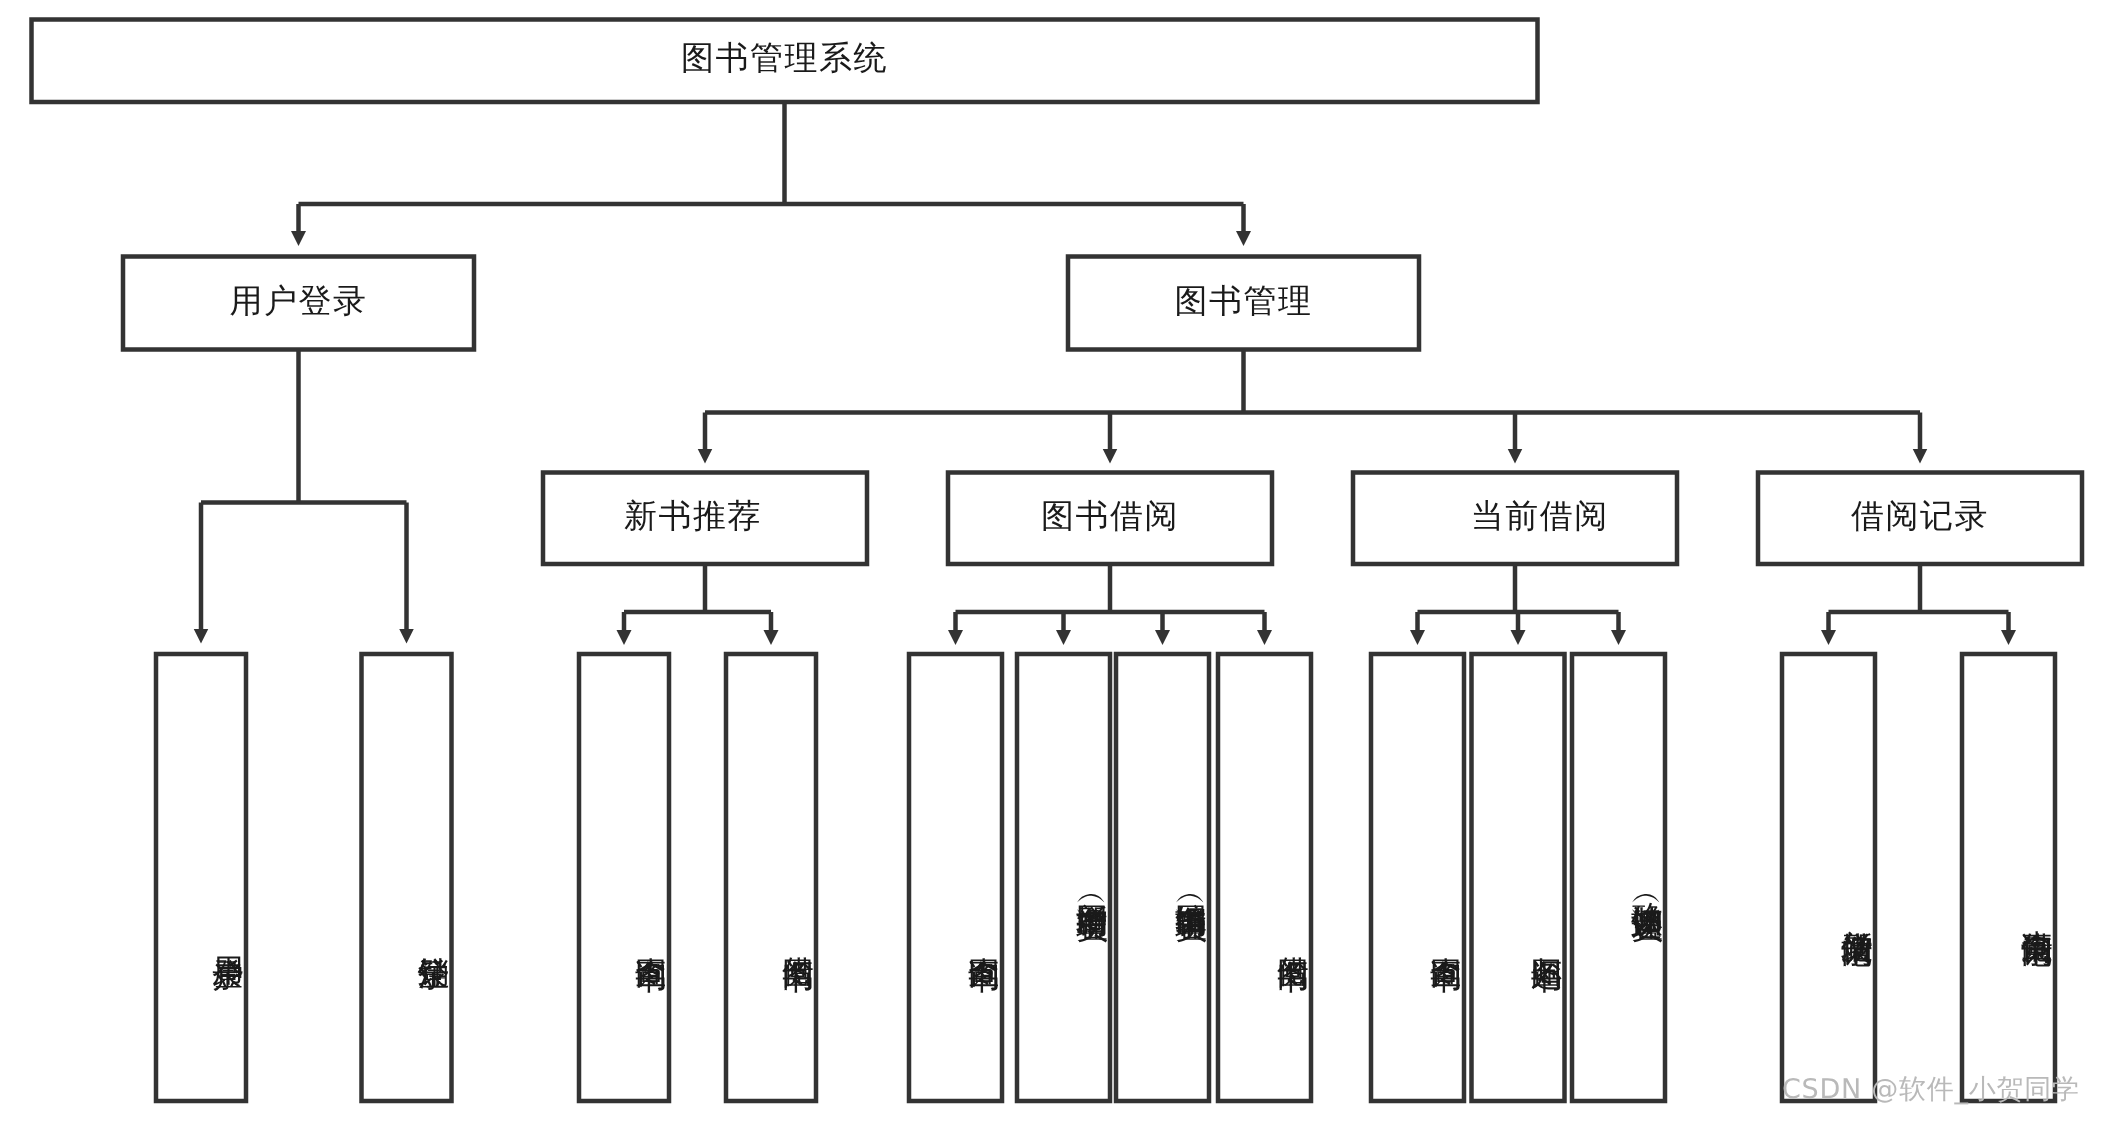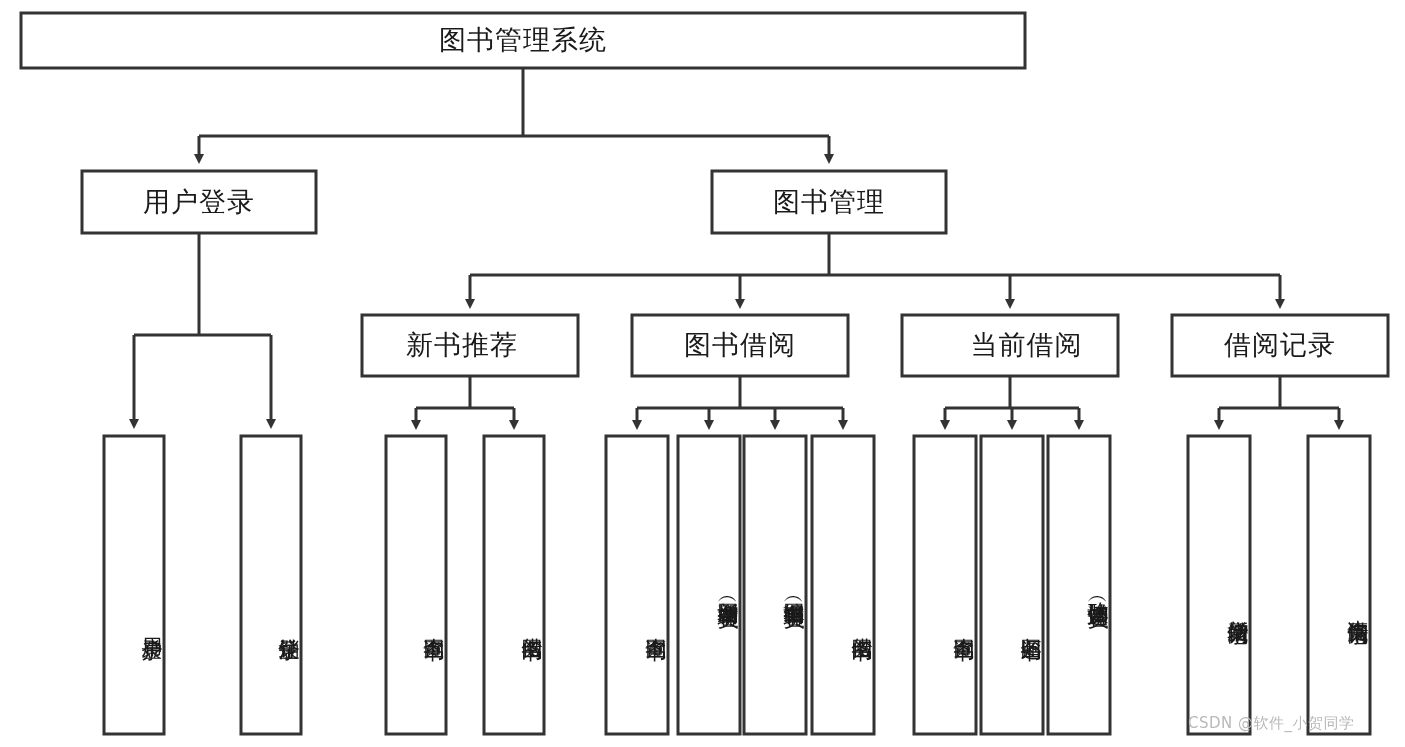--- a/index.html
+++ b/index.html
@@ -40,21 +40,21 @@
   .arrow-head {
     fill: #333333;
     stroke: none;
   }
   .node-label-h {
     position: absolute;
     display: flex;
     align-items: center;
     justify-content: center;
     color: #1a1a1a;
-    font-size: 27px;
+    font-size: 22px;
     line-height: 1.2;
     letter-spacing: 1px;
     white-space: nowrap;
     pointer-events: none;
   }
   .node-label-v {
     position: absolute;
     display: flex;
     align-items: flex-start;
     justify-content: center;
@@ -64,21 +64,21 @@
     letter-spacing: 1px;
     writing-mode: vertical-rl;
     text-orientation: upright;
     pointer-events: none;
     overflow: hidden;
   }
   .watermark {
     position: absolute;
     left: 1188px;
     top: 714px;
-    font-size: 15px;
+    font-size: 18px;
     color: #b9b9b9;
     letter-spacing: 0.5px;
     white-space: nowrap;
     pointer-events: none;
   }
 </style>
 </head>
 <body>
 
 <div id="diagram-root">

